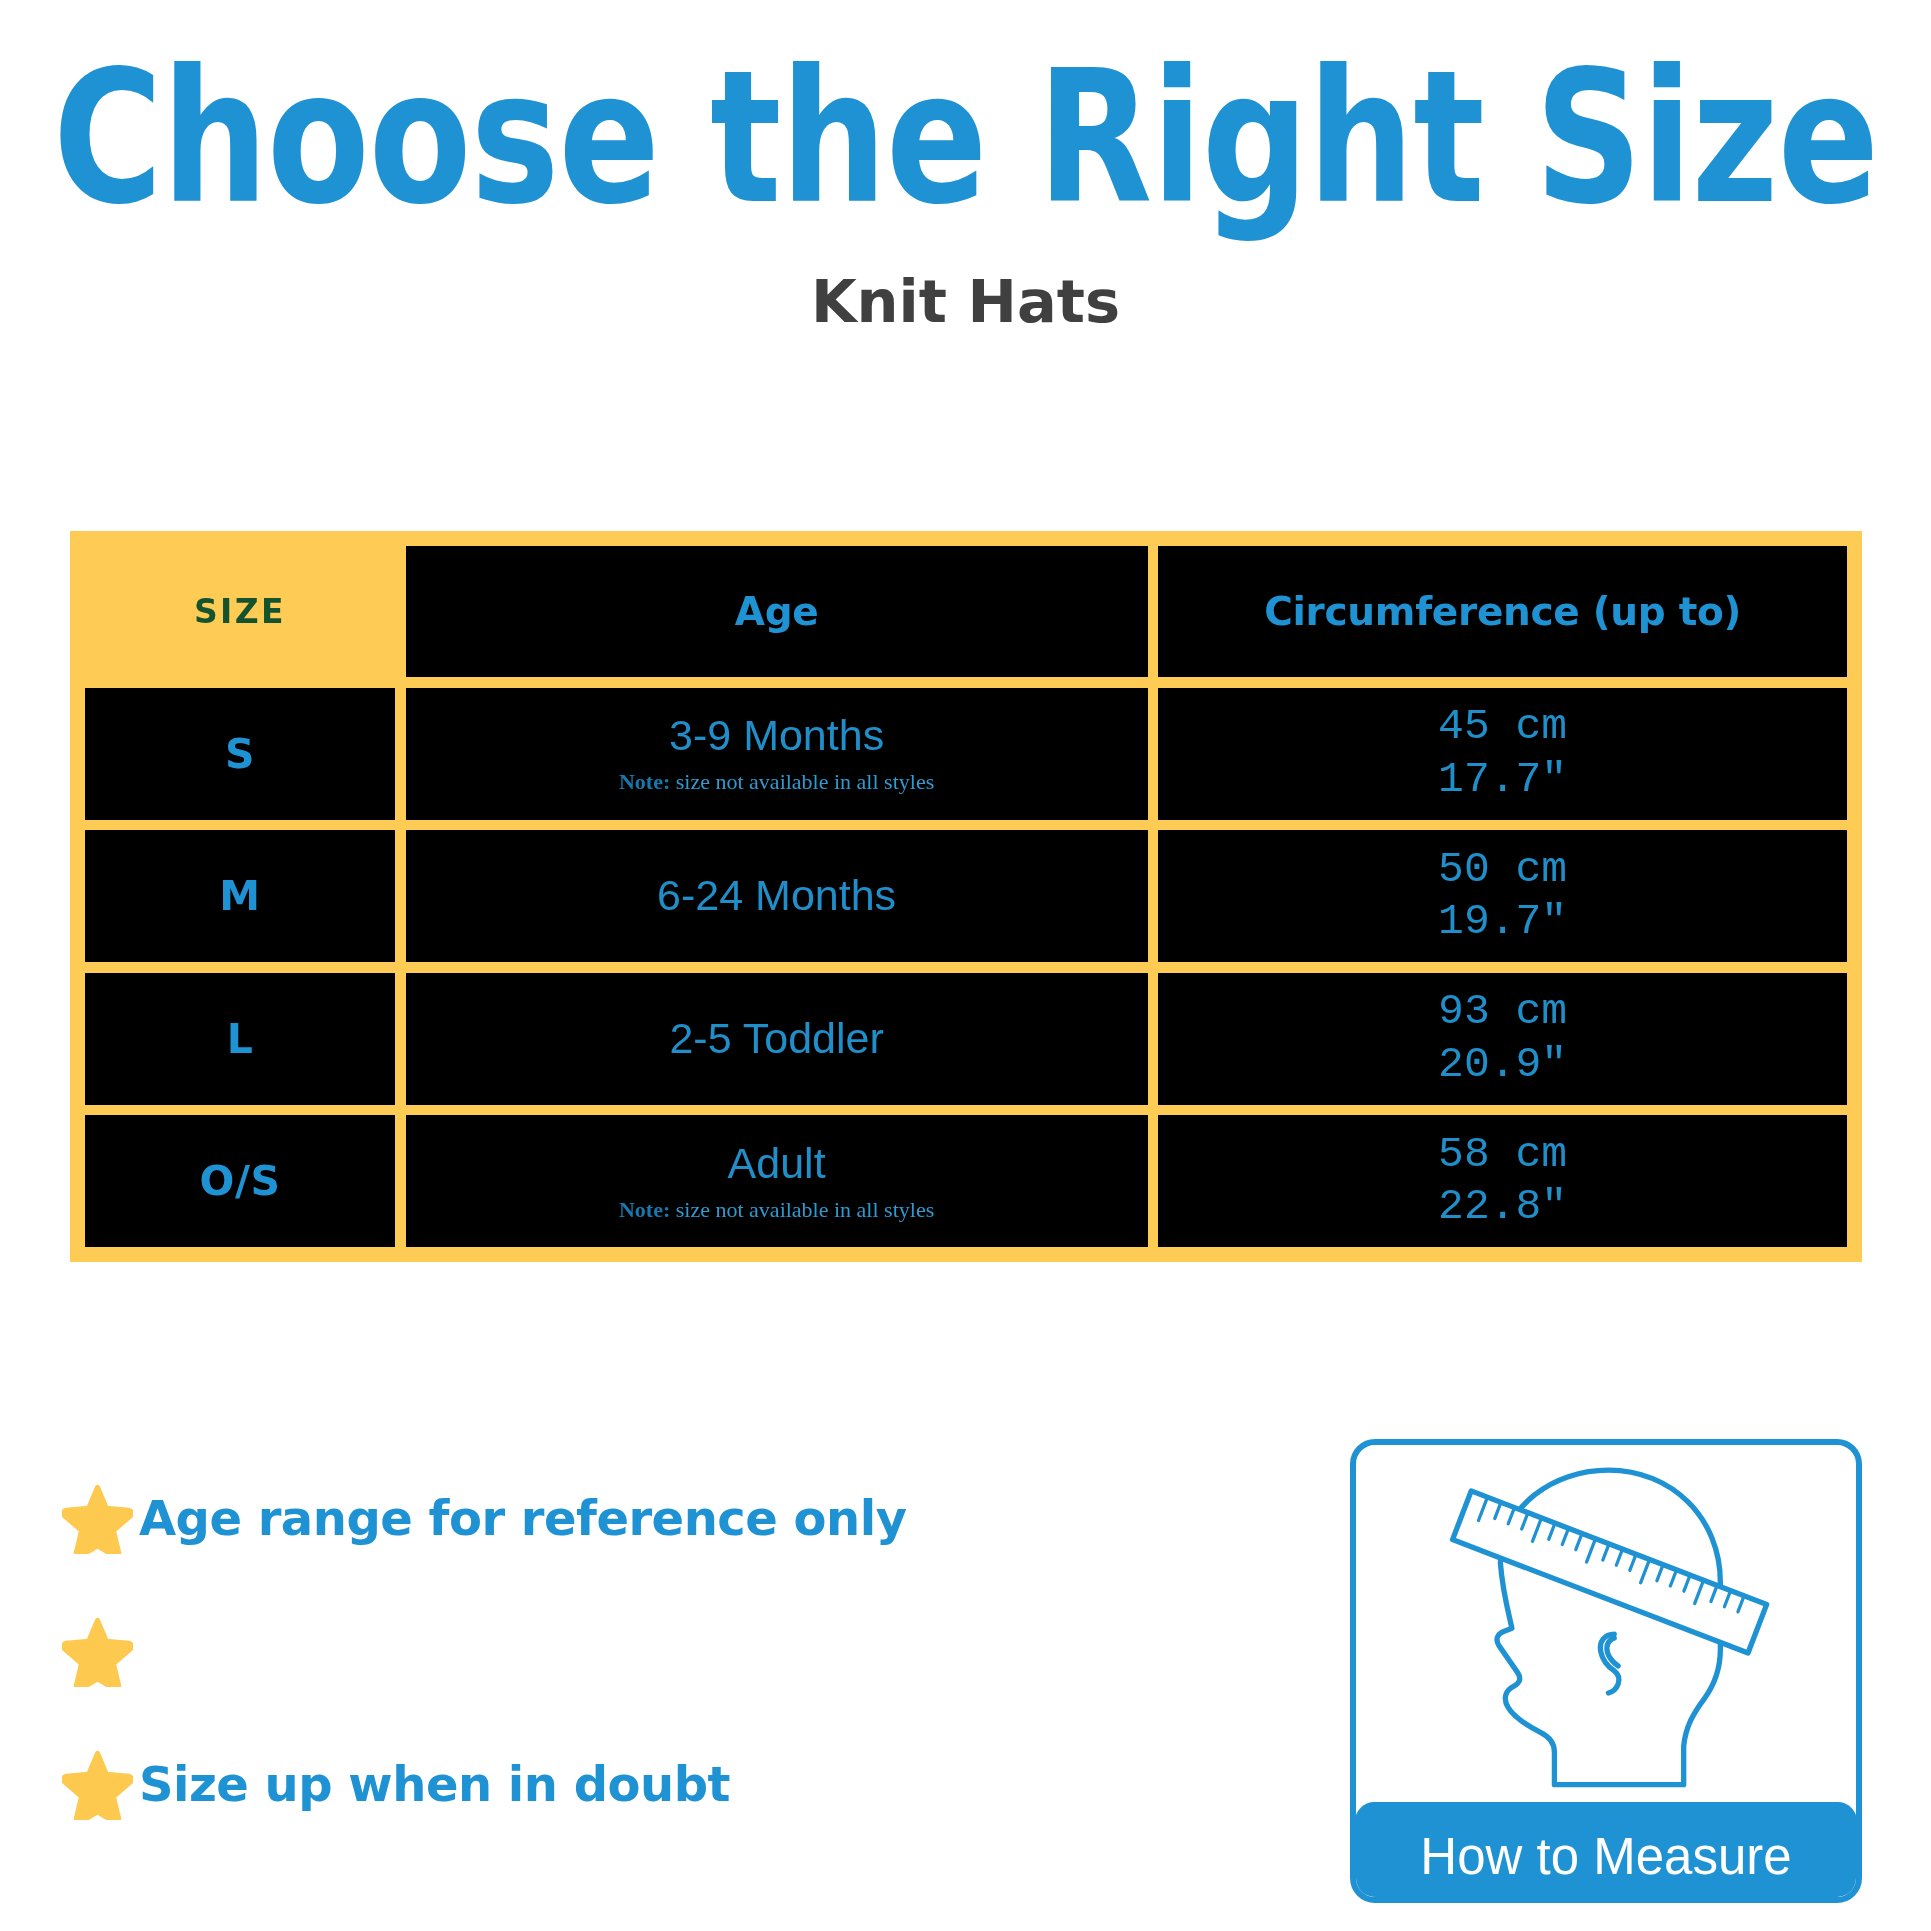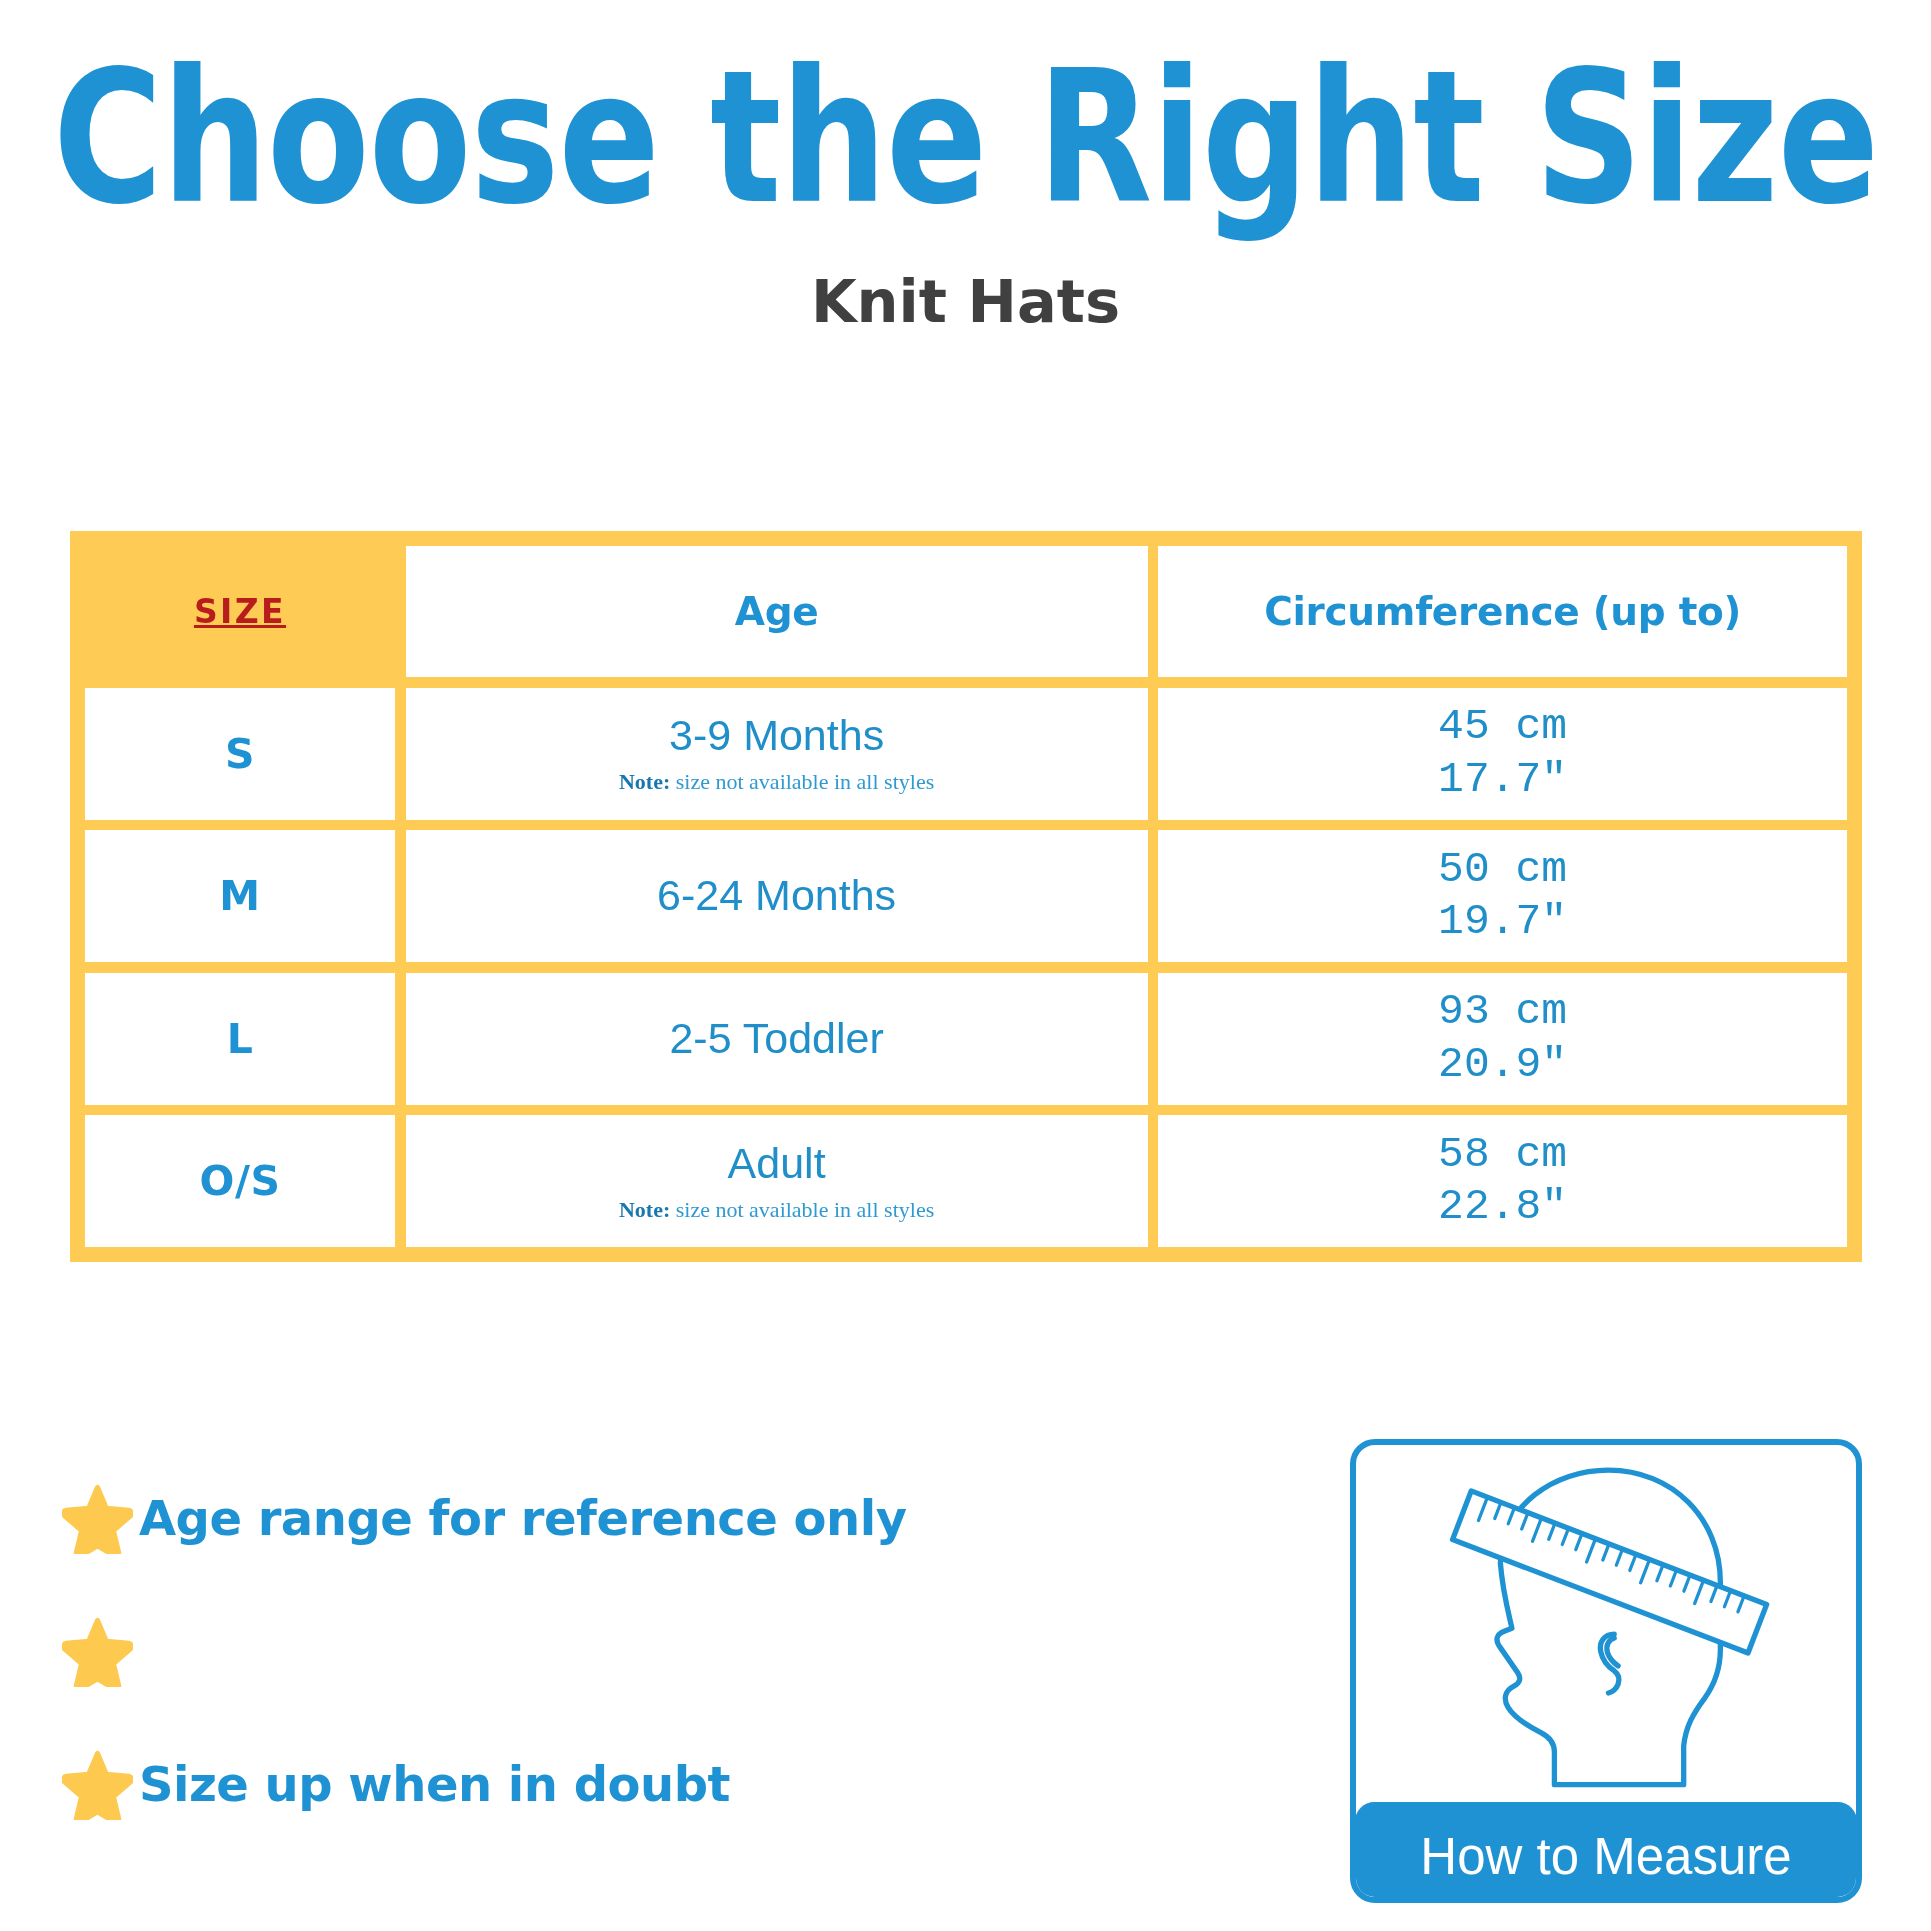--- a/index.html
+++ b/index.html
@@ -64,21 +64,21 @@
   }
 
   .trow {
     display: flex;
     width: 100%;
   }
 
   .trow + .trow { margin-top: 10.6px; }
 
   .cell {
-    background: #ffffff;
+    background: #000000;
     display: flex;
     flex-direction: column;
     align-items: center;
     justify-content: center;
     text-align: center;
     padding: 5.8px 9.7px;
   }
 
   .c-size  { width: 310px; flex: 0 0 310px; }
   .c-age   { width: 742px; flex: 0 0 742px; margin-left: 10.6px; }
@@ -88,22 +88,21 @@
   .header-row .cell { height: 131px; }
   .header-row .c-size {
     background: #fecc55;
     color: #ffffff;
   }
   .header-label-size {
     font-family: "DejaVu Sans", sans-serif;
     font-size: 33px;
     font-weight: bold;
     letter-spacing: 2.4px;
-    color: #b91c1c;
-    text-decoration: underline;
+    color: #14532d;
   }
   .header-label {
     font-family: "DejaVu Sans", sans-serif;
     font-size: 39px;
     font-weight: bold;
     color: #1f92d3;
     letter-spacing: -0.3px;
   }
 
   

